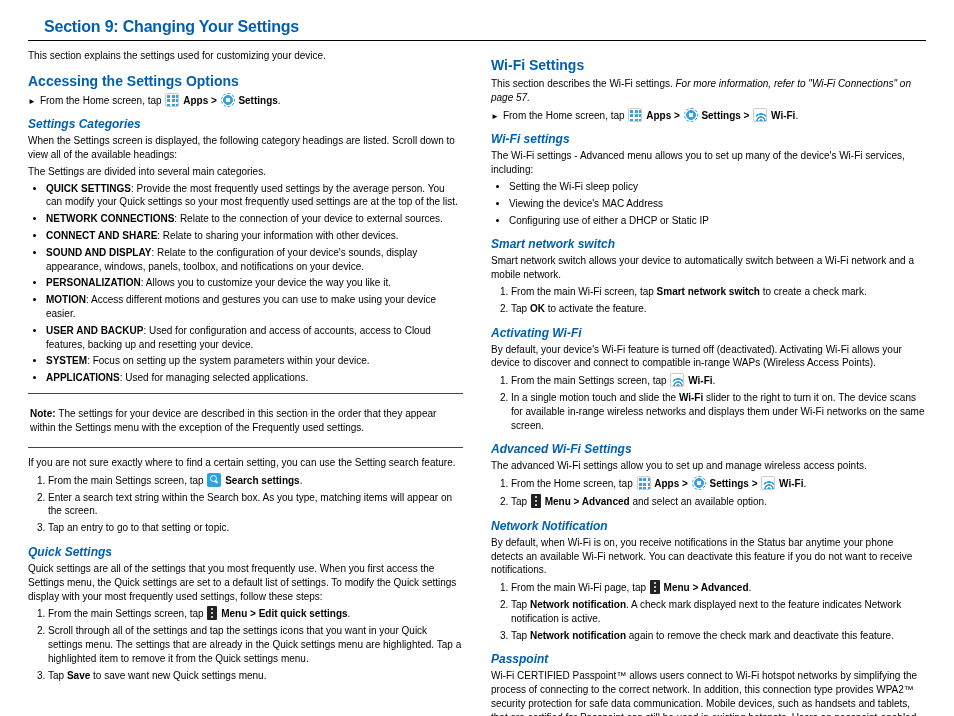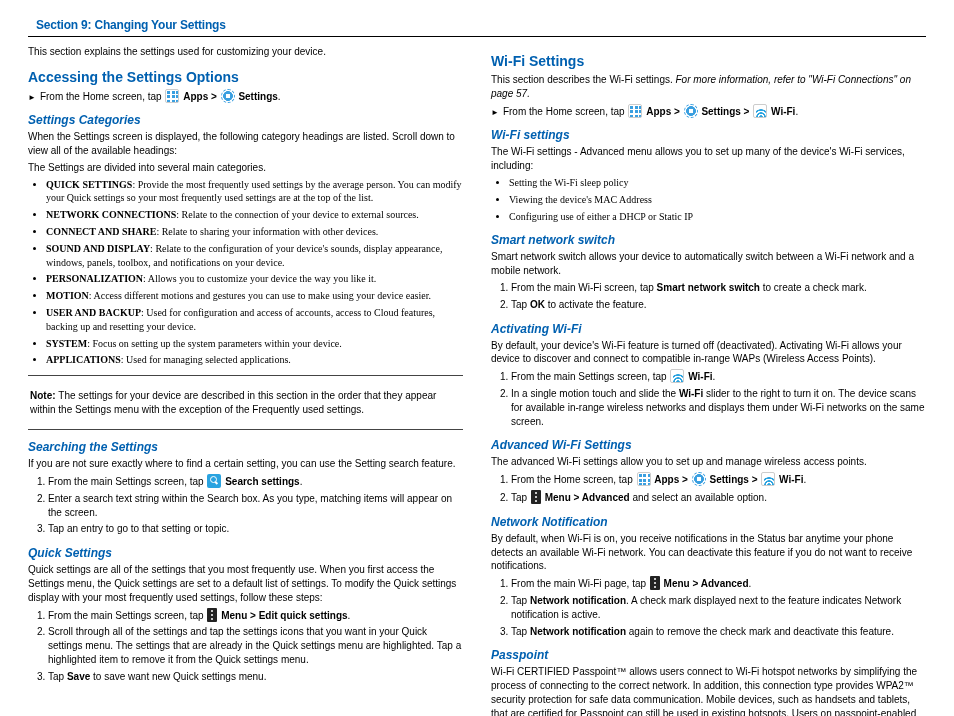--- a/index.html
+++ b/index.html
@@ -7,23 +7,23 @@
     margin: 0;
     padding: 18px 28px;
     font-family: Arial, Helvetica, sans-serif;
     font-size: 10px;
     color: #000;
     width: 954px;
     background: #fff;
   }
   .section-title {
     color: #0060b0;
-    font-size: 12px;
+    font-size: 16px;
     font-weight: bold;
-    margin: 0 0 4px 8px;
+    margin: 0 0 4px 16px;
     letter-spacing: -0.2px;
   }
   hr.rule {
     border: none;
     border-top: 1px solid #000;
     margin: 2px 0 8px 0;
   }
   .columns {
     display: flex;
     gap: 28px;
@@ -43,21 +43,21 @@
     margin: 8px 0 4px 0;
   }
   h3.h-italicblue {
     color: #0060b0;
     font-style: italic;
     font-weight: bold;
     font-size: 12px;
     margin: 10px 0 3px 0;
   }
   p { margin: 3px 0; line-height: 1.38; }
-  ul { margin: 3px 0 3px 0; padding-left: 18px; font-family: Liberation Serif, serif; }
+  ul { margin: 3px 0 3px 0; padding-left: 18px; }
   ul li { margin: 3px 0; line-height: 1.38; }
   ol { margin: 3px 0 3px 0; padding-left: 20px; }
   ol li { margin: 3px 0; line-height: 1.38; }
   .note-box {
     border-top: 0.5px solid #444;
     border-bottom: 0.5px solid #444;
     padding: 13px 2px;
     margin: 8px 0;
     line-height: 1.35;
   }
@@ -165,21 +165,20 @@
       <li><b>MOTION</b><span>: Access different motions and gestures you can use to make using your device easier.</span></li>
       <li><b>USER AND BACKUP</b><span>: Used for configuration and access of accounts, access to Cloud features, backing up and resetting your device.</span></li>
       <li><b>SYSTEM</b><span>: Focus on setting up the system parameters within your device.</span></li>
       <li><b>APPLICATIONS</b><span>: Used for managing selected applications.</span></li>
     </ul>
 
     <div class="note-box">
       <span class="note-label">Note: </span><span>The settings for your device are described in this section in the order that they appear within the Settings menu with the exception of the Frequently used settings.</span>
     </div>
 
-    <h3 class="h-italicblue">Searching the Settings</h3>
     <p>If you are not sure exactly where to find a certain setting, you can use the Setting search feature.</p>
     <ol>
       <li>
         <span>From the main Settings screen, tap</span>
         <span class="icon icon-search"></span>
         <b>Search settings</b>.
       </li>
       <li>Enter a search text string within the Search box. As you type, matching items will appear on the screen.</li>
       <li>Tap an entry to go to that setting or topic.</li>
     </ol>

